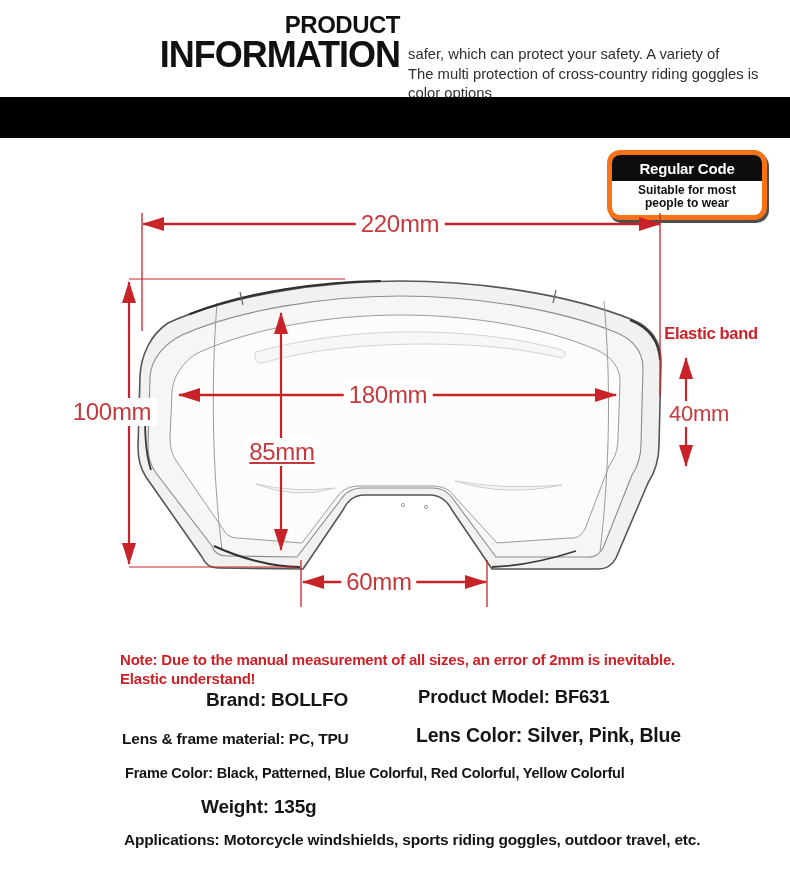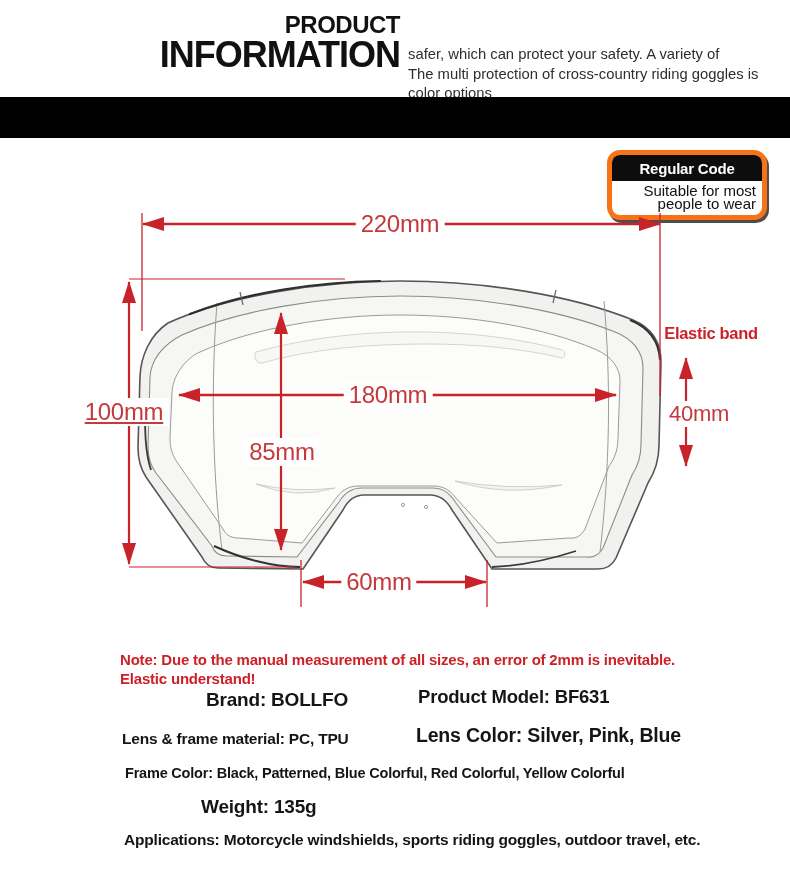--- a/index.html
+++ b/index.html
@@ -12,21 +12,21 @@
   .title-line1{font-size:24px;font-weight:700;letter-spacing:-.5px;line-height:26px;}
   .title-line2{font-size:36px;font-weight:700;letter-spacing:-1px;line-height:34px;}
   .desc-block{position:absolute;left:408px;top:45px;width:370px;color:#2e2e2e;
     font-size:14.8px;line-height:19.5px;font-weight:400;}
   .black-bar{position:absolute;left:0;top:97px;width:790px;height:41px;background:#000;}
   
   .badge{position:absolute;left:607px;top:150px;width:150px;height:60px;background:#fff;
     border:5px solid #f97316;border-radius:13px;box-shadow:2px 3px 0 #4e4e4e;overflow:hidden;}
   .badge-head{background:#0d0d0d;color:#fff;height:26px;display:flex;align-items:center;
     justify-content:center;font-size:15px;font-weight:700;letter-spacing:-.2px;}
-  .badge-body{color:#111;font-size:15px;font-weight:400;text-align:right;line-height:13px;
+  .badge-body{color:#111;font-size:12px;font-weight:700;text-align:center;line-height:13px;
     padding:3px 6px 0 6px;}
   
   .diagram-svg{position:absolute;left:0;top:0;width:790px;height:880px;}
   .dim-label{position:absolute;transform:translate(-50%,-50%);background:#ffffff;
     color:#c5383c;font-size:24px;font-weight:400;padding:0 5px;white-space:nowrap;letter-spacing:-.3px;text-align:center;}
   .dim-label.small{font-size:22px;}
   .elastic-label{position:absolute;transform:translate(-50%,-50%);color:#cc2127;
     font-size:16.5px;font-weight:700;white-space:nowrap;letter-spacing:-.3px;}
   
   .note-block{position:absolute;left:120px;top:650px;color:#cc2127;font-size:15px;
@@ -131,23 +131,23 @@
       </g>
       <g>
         <line x1="303" y1="582" x2="486" y2="582" stroke-width="2.4" marker-start="url(#ah)" marker-end="url(#ah)"></line>
         <line x1="301" y1="560" x2="301" y2="607" stroke-width="1.3"></line>
         <line x1="487" y1="560" x2="487" y2="607" stroke-width="1.3"></line>
       </g>
     </g>
   </svg>
 
   <span class="dim-label" style="left:400px;top:224px;">220mm</span>
-  <span class="dim-label" style="left:124px;top:412px;text-decoration:underline;">100mm</span>
+  <span class="dim-label" style="left:112px;top:412px;">100mm</span>
   <span class="dim-label" style="left:388px;top:395px;">180mm</span>
-  <span class="dim-label" style="left:282px;top:452px;">85mm</span>
+  <span class="dim-label" style="left:282px;top:452px;text-decoration:underline;">85mm</span>
   <span class="dim-label small" style="left:699px;top:414px;">40mm</span>
   <span class="dim-label" style="left:379px;top:582px;">60mm</span>
   <span class="elastic-label" style="left:711px;top:333px;">Elastic band</span>
 
   <div class="note-block">
     <div>Note: Due to the manual measurement of all sizes, an error of 2mm is inevitable.</div>
     <div>Elastic understand!</div>
   </div>
 
   <div class="spec spec-brand">Brand: BOLLFO</div>

